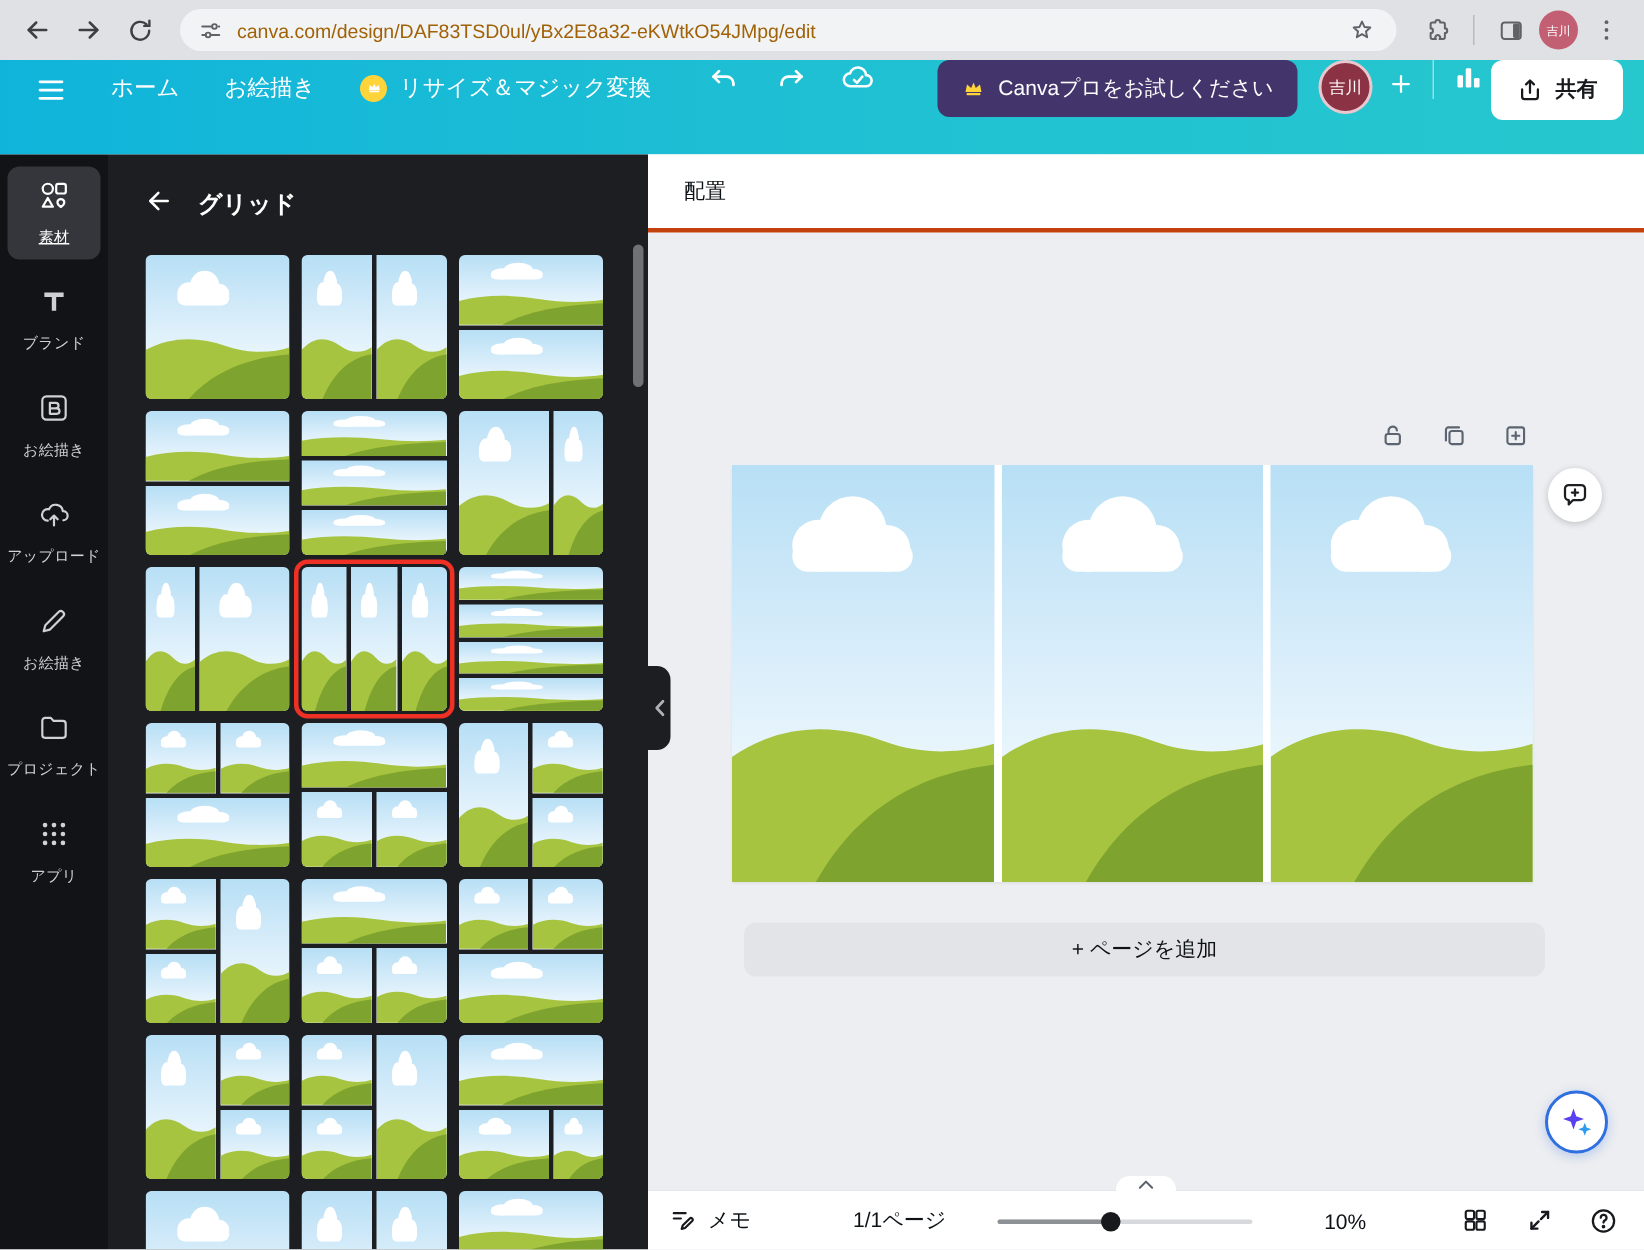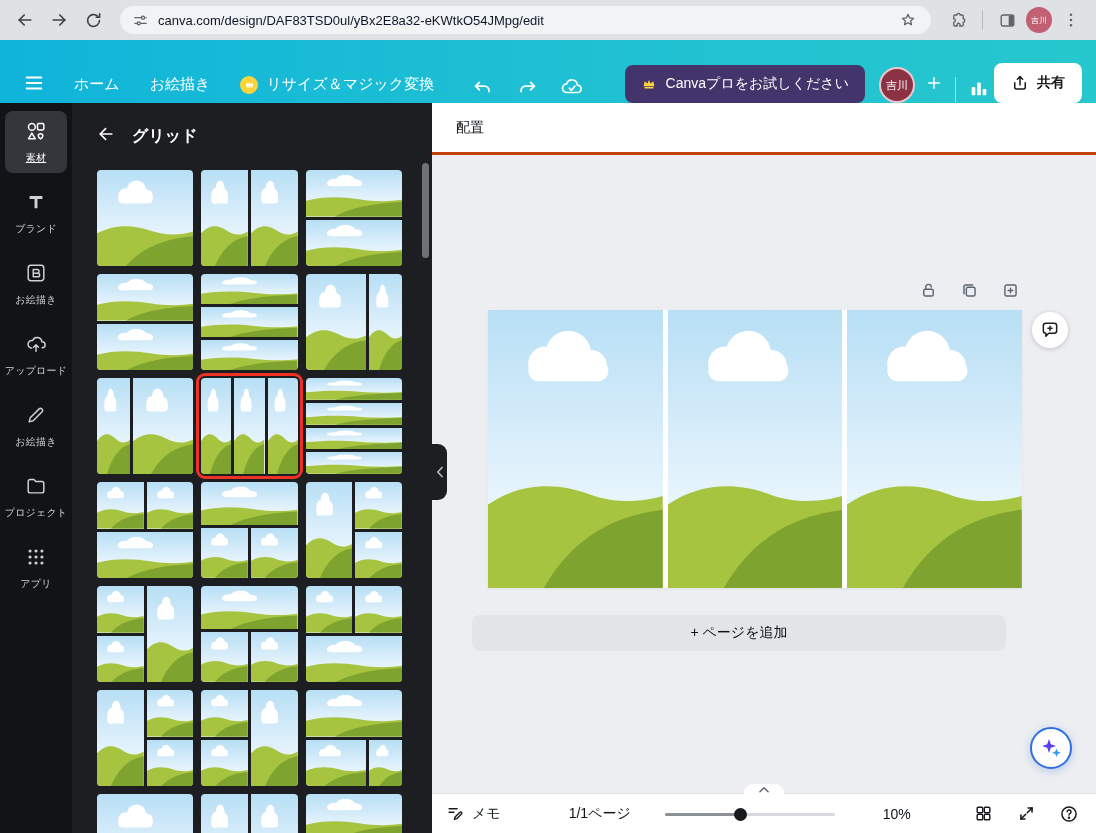--- a/index.html
+++ b/index.html
@@ -5,26 +5,26 @@
   * { box-sizing:border-box; margin:0; padding:0; }
   html,body { width:1096px; height:833px; overflow:hidden; }
   body { font-family:"Liberation Sans","DejaVu Sans",sans-serif; background:#fff; }
   button { background:none; border:none; color:inherit; font-family:inherit; font-size:inherit; padding:0; cursor:pointer; }
   #app { width:1096px; height:833px; display:flex; flex-direction:column; }
 
   
   .browser-bar { height:40px; flex:0 0 40px; background:#dfe1e5; display:flex; align-items:center; padding:0 10px; gap:4px; }
   .bicon { width:30px; height:30px; border-radius:50%; display:flex; align-items:center; justify-content:center; flex:0 0 auto; }
   .url-pill { flex:1; height:28px; background:#f1f3f4; border-radius:14px; display:flex; align-items:center; padding:0 12px; gap:9px; min-width:0; margin:0 8px; }
-  .url-text { font-size:13px; color:#0f172a; white-space:nowrap; overflow:hidden; flex:1; text-align:left; }
+  .url-text { font-size:13px; color:#a16207; white-space:nowrap; overflow:hidden; flex:1; text-align:left; }
   .vdiv { width:1px; height:20px; background:#b7babf; margin:0 5px; flex:0 0 auto; }
   .browser-avatar { width:26px; height:26px; border-radius:50%; background:#c35f72; color:#fff; font-size:8px; display:flex; align-items:center; justify-content:center; flex:0 0 auto; }
 
   
-  .canva-header { height:63px; flex:0 0 63px; background:linear-gradient(90deg,#10b4da 0%,#1fc0d3 50%,#27c7ce 100%); display:flex; align-items:flex-end; padding:0 14px; color:#fff; }
+  .canva-header { height:63px; flex:0 0 63px; background:linear-gradient(90deg,#10b4da 0%,#1fc0d3 50%,#27c7ce 100%); display:flex; align-items:flex-start; padding:0 14px; color:#fff; }
   .hambtn { width:40px; height:40px; display:flex; align-items:center; justify-content:center; border-radius:8px; flex:0 0 auto; }
   .hnav { display:flex; align-items:center; gap:2px; margin-left:6px; }
   .hnav-item { display:flex; align-items:center; gap:8px; color:#fff; font-size:15px; padding:9px 14px; border-radius:8px; white-space:nowrap; }
   .crown-badge { width:18px; height:18px; border-radius:50%; background:#ffd43b; display:inline-flex; align-items:center; justify-content:center; }
   .hist { display:flex; align-items:center; gap:22px; margin-left:24px; }
   .pro-btn { margin-left:auto; background:#43356b; color:#fff; font-size:14px; padding:10px 16px; border-radius:8px; display:flex; gap:9px; align-items:center; white-space:nowrap; }
   .havatar-wrap { display:flex; align-items:center; gap:10px; margin-left:14px; }
   .havatar { width:36px; height:36px; border-radius:50%; background:#8b3344; border:2px solid #e9c7cd; color:#fff; font-size:11px; display:flex; align-items:center; justify-content:center; }
   .hdr-div { width:1px; height:26px; background:rgba(255,255,255,.5); margin:0 12px; }
   .share-btn { background:#fff; color:#17191c; font-size:14px; font-weight:bold; border-radius:8px; height:40px; padding:0 17px; display:flex; align-items:center; gap:8px; margin-left:4px; }
@@ -53,21 +53,21 @@
   
   .workspace { flex:1; min-width:0; display:flex; flex-direction:column; background:#edeef1; }
   .context-bar { height:52px; flex:0 0 52px; background:#fff; border-bottom:3px solid #c2410c; display:flex; align-items:center; padding:0 14px; }
   .pos-btn { font-size:14px; color:#0d1216; padding:8px 10px; border-radius:8px; }
   .canvas-area { flex:1; position:relative; min-height:0; }
   .page-controls { position:absolute; top:123px; right:74px; display:flex; gap:17px; }
   .pc-btn { width:24px; height:24px; display:flex; align-items:center; justify-content:center; }
   .page { position:absolute; left:56px; top:155px; width:534px; height:278px; background:#fff; display:grid; grid-template-columns:repeat(3,1fr); gap:5px; box-shadow:0 1px 2px rgba(0,0,0,.06); }
   .page .cell { border-radius:0; }
   .comment-btn { position:absolute; left:600px; top:157px; width:36px; height:36px; background:#fff; border-radius:50%; box-shadow:0 1px 5px rgba(0,0,0,.2); display:flex; align-items:center; justify-content:center; }
-  .add-page-btn { position:absolute; left:40px; top:460px; width:534px; height:36px; background:#e2e4e8; border-radius:8px; font-size:14px; color:#0d1216; }
+  .add-page-btn { position:absolute; left:64px; top:460px; width:534px; height:36px; background:#e2e4e8; border-radius:8px; font-size:14px; color:#0d1216; }
   .sparkle-btn { position:absolute; left:598px; top:572px; width:42px; height:42px; border-radius:50%; background:#fff; border:2px solid #2f6fe0; box-shadow:0 2px 8px rgba(47,111,224,.3); display:flex; align-items:center; justify-content:center; }
 
   
   .status-bar { height:40px; flex:0 0 40px; background:#fff; border-top:1px solid #e4e6e9; display:flex; align-items:center; padding:0 14px; position:relative; }
   .memo-btn { display:flex; align-items:center; gap:7px; font-size:14px; color:#0d1216; }
   .pages-label { font-size:14px; color:#0d1216; margin-left:68px; }
   .zoom-slider { width:170px; height:16px; margin-left:34px; position:relative; }
   .zs-track { position:absolute; top:7px; left:0; right:0; height:3px; background:#d7d9dd; border-radius:2px; }
   .zs-fill { position:absolute; top:7px; left:0; width:44%; height:3px; background:#8d9095; border-radius:2px; }
   .zs-thumb { position:absolute; top:2px; left:calc(44% - 6px); width:13px; height:13px; border-radius:50%; background:#17191c; }

